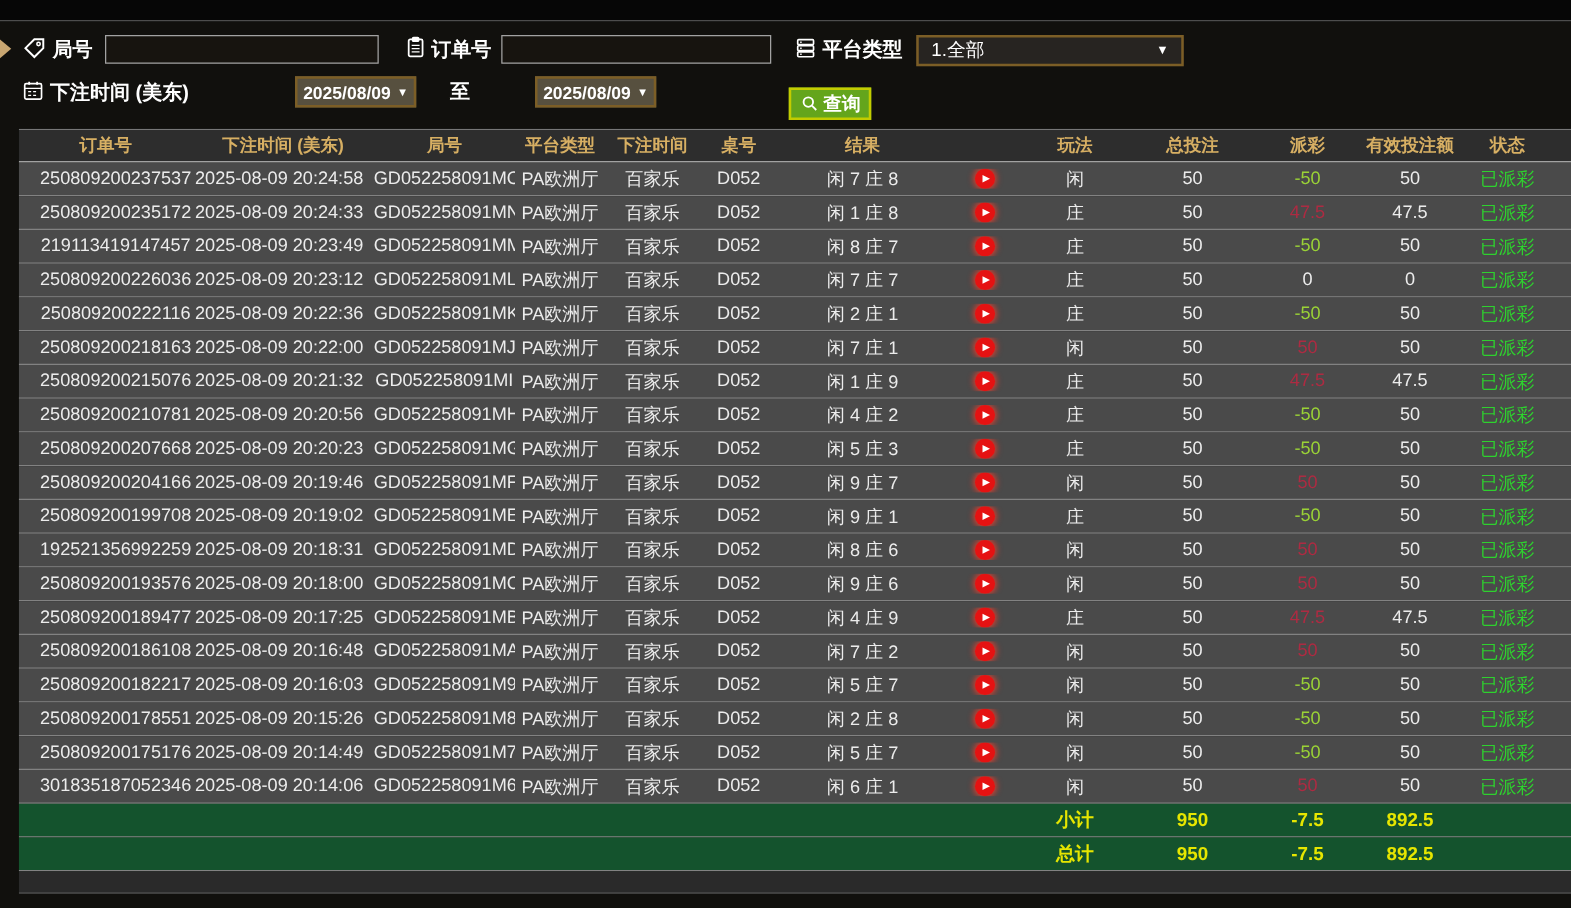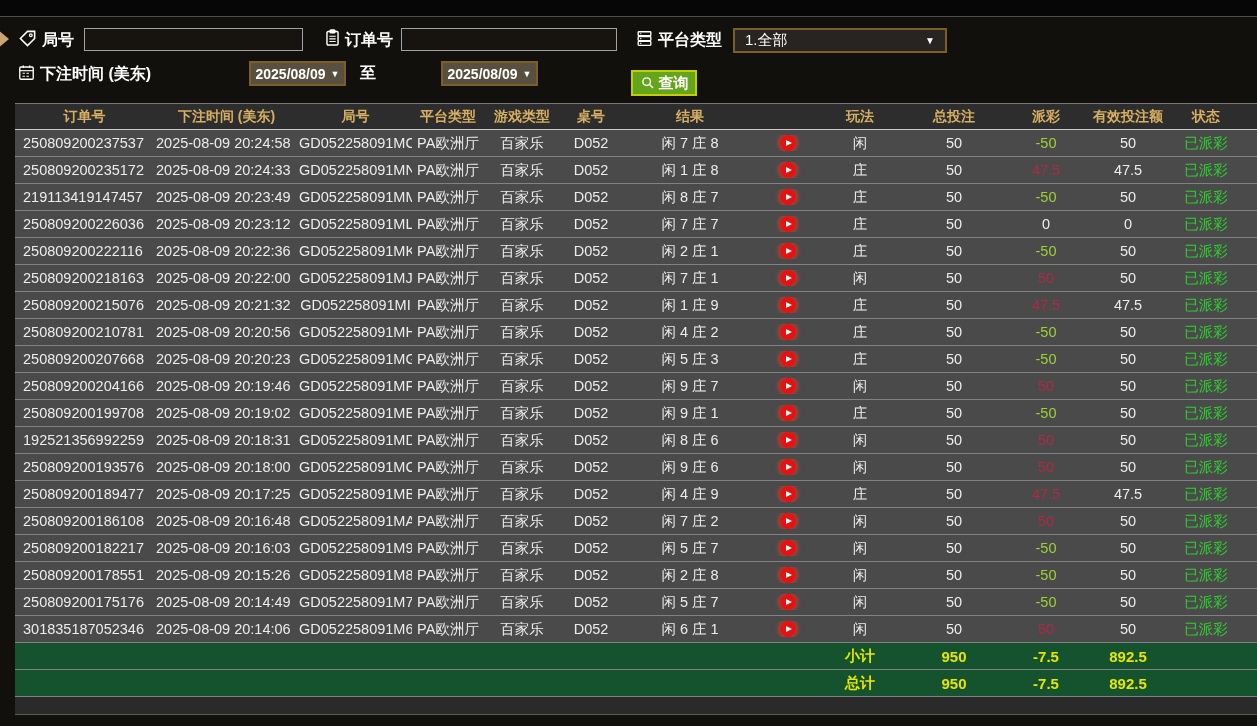--- a/index.html
+++ b/index.html
@@ -14,39 +14,39 @@
   .edge-arrow { position:absolute; left:-3px; top:29px; width:0; height:0;
     border-top:10px solid transparent; border-bottom:10px solid transparent; border-left:12px solid #c9a671; }
 
   
   .flabel { position:absolute; font-weight:bold; font-size:16px; color:#fff; white-space:nowrap; }
   .ficon { position:absolute; width:19px; height:19px; }
   .ficon svg { width:100%; height:100%; }
   .tinput { position:absolute; height:23px; background:#17140f; border:1px solid #a2a2a2; color:#eee;
     font-size:14px; padding:0 6px; outline:none; }
   .datebtn { position:absolute; height:25px; width:97px; background:#57503f; border:2px solid #7c5e26;
-    color:#fff; font-weight:bold; font-size:14px; display:flex; align-items:center; justify-content:center; gap:5px; cursor:pointer;margin-left:13px; }
+    color:#fff; font-weight:bold; font-size:14px; display:flex; align-items:center; justify-content:center; gap:5px; cursor:pointer; }
   .datebtn .caret { font-size:9px; }
   .dropdown { position:absolute; left:733px; top:28px; width:214px; height:25px; background:#272421;
     border:2px solid #7c5e26; color:#fff; font-size:15px; display:flex; align-items:center; padding:8px 10px; cursor:pointer; }
   .dropdown .caret { margin-left:auto; font-size:10px; color:#fff; }
   .querybtn { position:absolute; left:631px; top:70px; width:66px; height:26px; background:var(--query_green);
     border:2px solid var(--query_border); color:#fff; font-weight:bold; font-size:15px;
     display:flex; align-items:center; justify-content:center; gap:3px; cursor:pointer; }
   .querybtn svg { width:16px; height:16px; }
 
   
   .tablewrap { position:absolute; left:15px; top:103px; width:1242px; overflow:hidden; }
   .trow { display:grid; grid-template-columns:139px 145px 113px 72px 76px 62px 136px 60px 84px 104px 80px 84px 72px 60px;
     align-items:center; }
   .thead { background:#2d2d2d; height:27px; border-top:1px solid #777; border-bottom:1px solid #c9c9c9; }
   .thead .cell { color:var(--header_gold); font-weight:bold; font-size:14px; text-align:center; }
   .tbody .trow { background:var(--row_bg); height:27px; border-bottom:1px solid #828282; }
   .cell { font-size:14.5px; color:#ececec; text-align:center; white-space:nowrap; overflow:hidden; }
-  .cell.left { text-align:left; padding-left:8px; }
+  .cell.left { text-align:center; padding-left:16px; }
   .cell.left2 { text-align:left; padding-left:2px; }
   .cell.win { color:var(--win_red); }
   .cell.loss { color:var(--loss_green); }
   .cell.zero { color:#ececec; }
   .cell.status { color:var(--status_green); }
   .playwrap { display:flex; justify-content:center; }
   .play { width:16px; height:16px; border-radius:50%; background:var(--play_red);
     box-shadow:0 0 5px 1px rgba(255,60,40,.85); position:relative; cursor:pointer; }
   .play::after { content:""; position:absolute; left:6px; top:4.5px; border-top:3.5px solid transparent;
     border-bottom:3.5px solid transparent; border-left:6px solid #fff; }
@@ -116,21 +116,21 @@
     </svg>
   <span>查询</span>
 </button>
 
 <div class="tablewrap">
   <div class="trow thead">
     <div class="cell">订单号</div>
     <div class="cell">下注时间 (美东)</div>
     <div class="cell">局号</div>
     <div class="cell">平台类型</div>
-    <div class="cell">游戏类型</div>
+    <div class="cell">下注时间</div>
     <div class="cell">桌号</div>
     <div class="cell">结果</div>
     <div class="cell"></div>
     <div class="cell">玩法</div>
     <div class="cell">总投注</div>
     <div class="cell">派彩</div>
     <div class="cell">有效投注额</div>
     <div class="cell">状态</div>
     <div class="cell"></div>
   </div>

